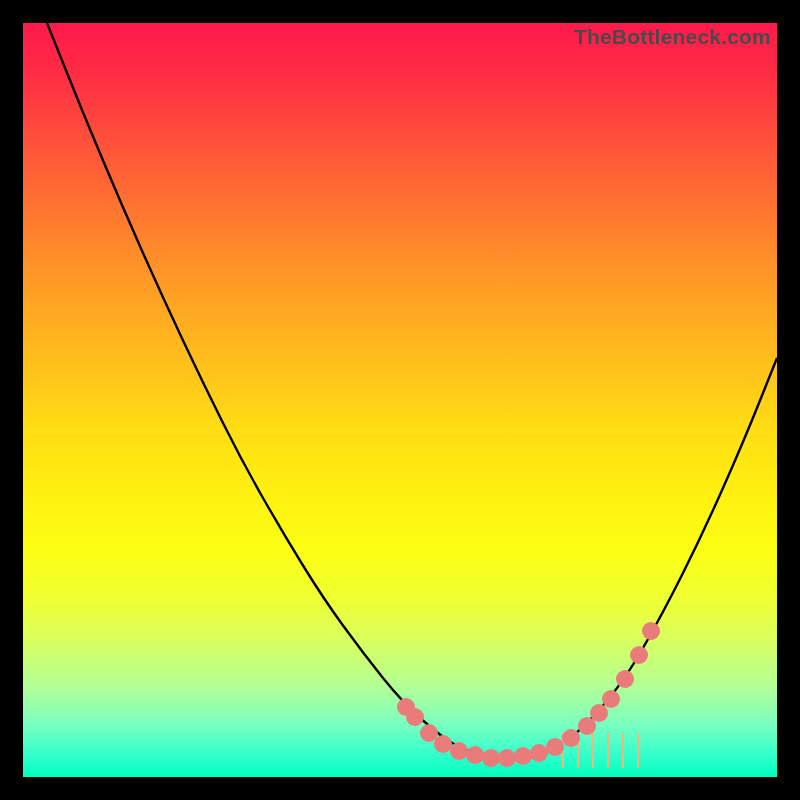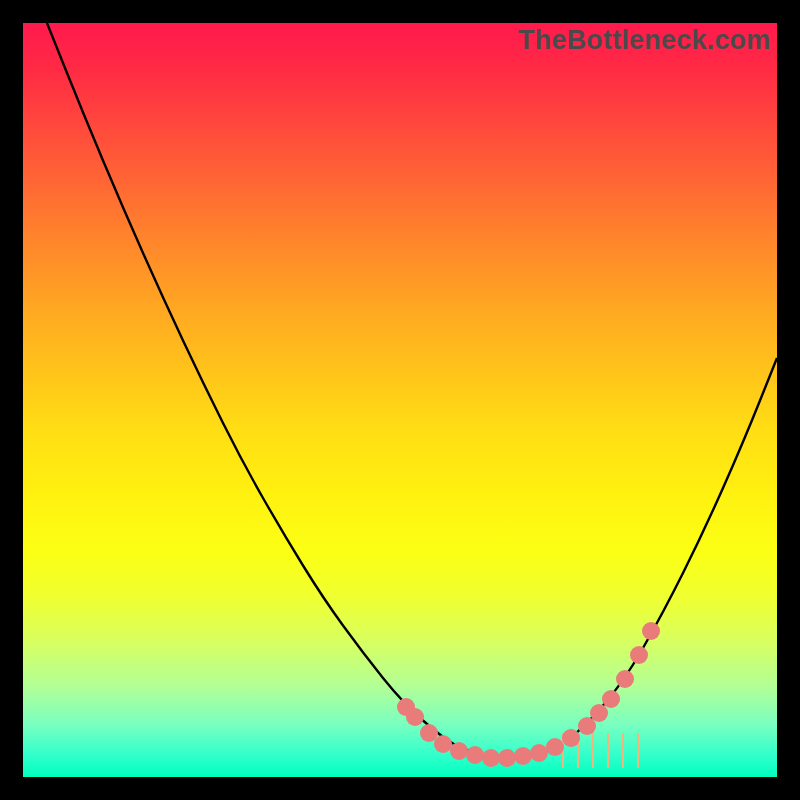--- a/index.html
+++ b/index.html
@@ -33,21 +33,21 @@
       #b2ff96 88%,
       #7affc0 93%,
       #33ffcc 97%,
       #00ffbf 100%
     );
   }
   .watermark {
     position: absolute;
     top: 2px;
     right: 6px;
-    font-size: 27px;
+    font-size: 21px;
     font-weight: bold;
     color: #4a4a4a;
     letter-spacing: 0.2px;
   }
   svg.plot {
     position: absolute;
     left: 0;
     top: 0;
     width: 754px;
     height: 754px;

